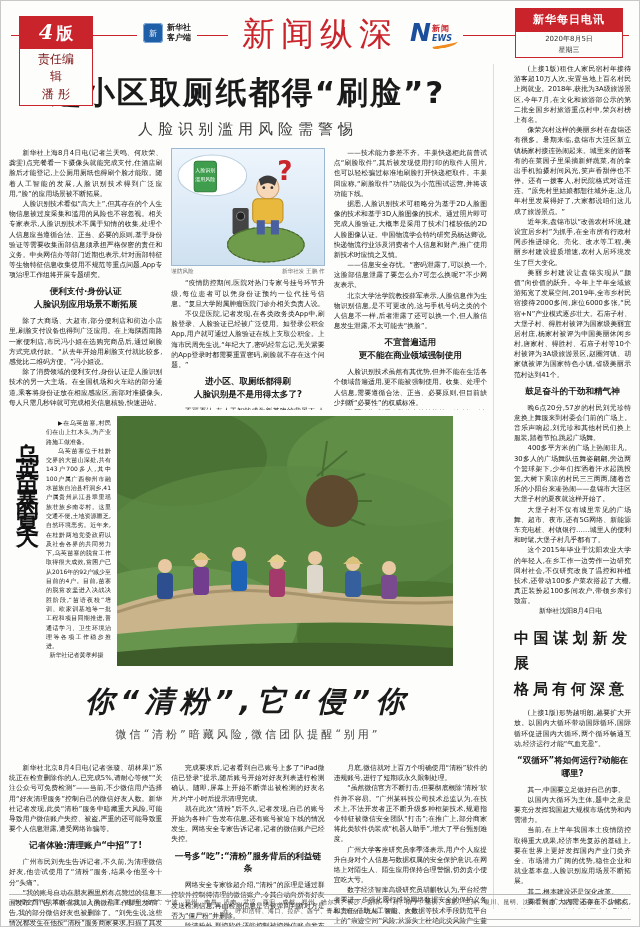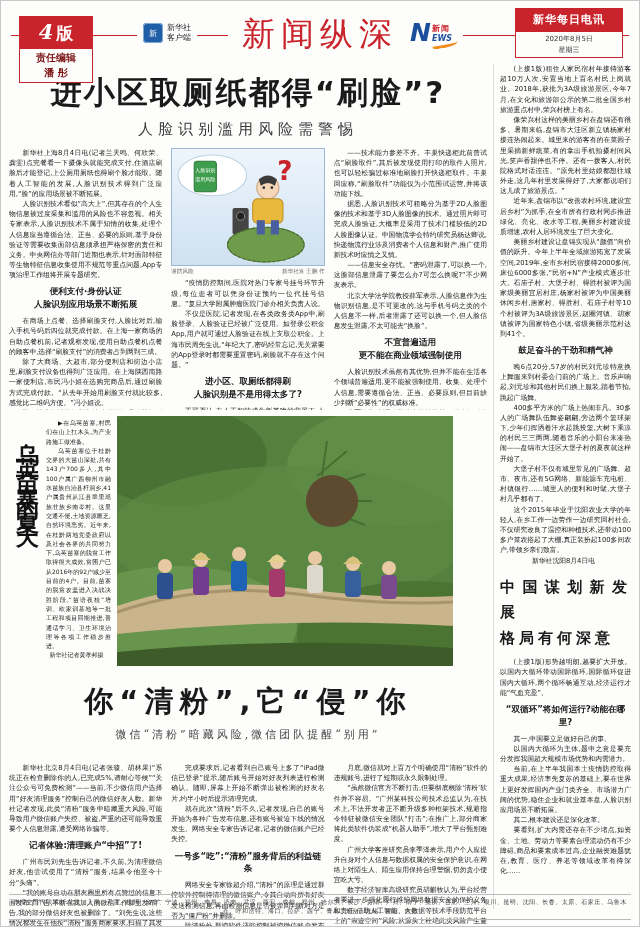--- a/index.html
+++ b/index.html
@@ -4,39 +4,39 @@
 <style>
   html,body{margin:0;padding:0;background:#e9e9e9;}
   .page{width:640px;height:927px;margin:0 auto;background:#fdfdfc;position:relative;
         font-family:"DejaVu Sans",sans-serif;color:#1a1a1a;overflow:hidden;border:1px solid #c8c8c8;box-sizing:border-box;}
   
   header{position:relative;height:52px;margin:7px 8px 0;}
   .hline{position:absolute;left:2px;right:2px;top:27px;border-top:1px solid #c9242b;}
   .pagenum-box{position:absolute;left:10px;top:8px;width:74px;text-align:center;background:#fdfdfc;z-index:2;}
   .pagenum{background:#c9242b;color:#fff;font-size:17px;font-weight:bold;padding:3px 0;font-family:"DejaVu Serif",serif;}
   .pagenum b{font-size:21px;font-style:italic;margin-right:3px;}
-  .editor{border:1px solid #c9242b;color:#7a1313;font-size:10px;line-height:1.45;padding:2px 16px;font-weight:bold;}
+  .editor{border:1px solid #c9242b;color:#7a1313;font-size:12px;line-height:1.45;padding:2px 16px;}
   .app-logo{position:absolute;left:128px;top:15px;display:flex;align-items:center;background:#fdfdfc;z-index:2;padding:0 6px;}
   .app-icon{width:20px;height:20px;background:#1f5fa8;border-radius:4px;color:#fff;font-size:8px;display:flex;align-items:center;justify-content:center;margin-right:4px;box-shadow:0 0 0 1px #7fa8d4 inset;}
-  .app-text{font-size:8px;font-weight:normal;color:#222;line-height:1.25;}
+  .app-text{font-size:8px;font-weight:bold;color:#222;line-height:1.25;}
   .section-title{position:absolute;left:50%;transform:translateX(-50%);top:4px;font-size:33px;font-weight:400;
         color:#c9242b;background:#fdfdfc;padding:0 14px;letter-spacing:6px;z-index:2;font-family:"DejaVu Serif",serif;white-space:nowrap;}
   .news-logo{position:absolute;right:168px;top:12px;background:#fdfdfc;z-index:2;padding:0 5px;display:flex;align-items:flex-start;}
   .news-n{color:#1b4f9c;font-size:25px;font-weight:900;font-style:italic;line-height:1;}
   .news-stack{display:flex;flex-direction:column;margin-left:1px;margin-top:3px;}
   .news-cn{color:#c9242b;font-size:8px;font-weight:bold;letter-spacing:1px;}
   .news-en{color:#1b4f9c;font-size:8px;font-weight:900;font-style:italic;}
   .news-swoosh{width:26px;height:4px;border-bottom:3px solid #f08c1e;border-radius:0 0 100% 40%;margin-top:-2px;transform:rotate(-8deg);}
   .masthead-box{position:absolute;right:8px;top:0;width:108px;text-align:center;background:#fdfdfc;z-index:2;}
   .paper-name{background:#c9242b;color:#fff;font-size:11px;font-weight:bold;letter-spacing:1px;padding:4px 0;}
   .paper-date{border:1px solid #c9242b;font-size:7px;line-height:1.5;padding:2px 0;color:#333;}
   
   main{display:flex;margin:4px 8px 0;}
   .left-zone{width:478px;}
-  aside{width:139px;margin-left:6px;border-left:1px solid #ddd;padding-left:6px;
+  aside{width:139px;margin-left:6px;border-left:1px solid #ddd;padding-left:20px;
         font-size:6.8px;line-height:1.5;text-align:justify;height:845px;overflow:hidden;}
   aside p,.col p,.vcaption p{margin:0;text-indent:2em;}
   p.sig{text-align:center;text-indent:0;padding-right:4px;}
   h4.sub{text-align:center;font-size:8.6px;font-weight:bold;margin:5px 0;line-height:1.5;text-indent:0;}
   
   .face-art h1{font-size:31px;font-weight:900;text-align:center;letter-spacing:2px;margin:8px 0 6px;white-space:nowrap;}
   .deck{font-size:15px;font-weight:400;text-align:center;letter-spacing:5px;color:#3a3a3a;margin:0 0 9px;font-family:"DejaVu Serif",serif;}
   .cols{display:flex;gap:9px;}
   .col{flex:1;font-size:6.8px;line-height:1.5;text-align:justify;overflow:hidden;}
   .face-art .col{height:262px;}
@@ -45,21 +45,21 @@
   .cartoon-cap span{text-indent:0;}
   
   .mid-band{display:flex;margin-top:6px;height:250px;}
   .vert-art{width:102px;display:flex;}
   .vtitle{writing-mode:vertical-rl;font-size:23px;font-weight:bold;font-family:"DejaVu Serif",serif;
           letter-spacing:14px;padding:8px 2px 0 4px;color:#111;}
   .vcaption{flex:1;font-size:6px;line-height:1.55;text-align:justify;overflow:hidden;padding-top:2px;}
   .photo{width:336px;margin-left:6px;margin-right:34px;position:relative;overflow:hidden;background:#4c7a3c;}
   
   .qf-art{margin-top:9px;}
-  .qf-art h1{font-size:29px;font-weight:900;text-align:center;letter-spacing:6px;margin:16px 0 5px;white-space:nowrap;}
+  .qf-art h1{font-size:29px;font-weight:900;text-align:center;letter-spacing:6px;margin:16px 0 5px;white-space:nowrap;font-style:italic;}
   .qf-deck{font-size:11px;text-align:center;letter-spacing:3px;color:#444;margin:0 0 21px;font-family:"DejaVu Serif",serif;}
   .qf-art .col{height:196px;}
   
   .side-head{font-size:15px;font-weight:bold;letter-spacing:4px;line-height:1.7;margin:9px 0 6px;font-family:"DejaVu Serif",serif;}
   
   footer{position:absolute;left:8px;right:8px;bottom:6px;border-top:1px solid #bbb;border-bottom:1px solid #bbb;
          padding:3px 0;font-size:6px;color:#444;text-align:center;letter-spacing:.5px;}
   svg text{font-family:"DejaVu Sans",sans-serif;}
 </style>
 </head>
@@ -105,21 +105,20 @@
     <div class="left-zone">
 
       <article class="face-art">
         <h1>进小区取厕纸都得“刷脸”?</h1>
         <div class="deck">人脸识别滥用风险需警惕</div>
         <div class="cols">
           <div class="col">
               <p>新华社上海8月4日电(记者兰天鸣、何欣荣、龚雯)点完餐看一下摄像头就能完成支付,住酒店刷脸后才能登记,上公厕用厕纸也得刷个脸才能取。随着人工智能的发展,人脸识别技术得到广泛应用,“脸”的应用场景被不断拓展。</p>
               <p>人脸识别技术看似“高大上”,但其存在的个人生物信息被过度采集和滥用的风险也不容忽视。相关专家表示,人脸识别技术不属于知情的收集,处理个人信息应当遵循合法、正当、必要的原则,基于身份验证等需要收集面部信息须承担严格保密的责任和义务。中央网信办等部门近期也表示,针对面部特征等生物特征信息收集使用不规范等重点问题,App专项治理工作组将开展专题研究。</p>
               <h4 class="sub">便利支付·身份认证<br>人脸识别应用场景不断拓展</h4>
-              <p>在商场上点餐、选择刷脸支付,人脸比对后,输入手机号码后四位就完成付款。在上海一家商场的自助点餐机前,记者观察发现,使用自助点餐机点餐的顾客中,选择“刷脸支付”的消费者占到两到三成。</p>
               <p>除了大商场、大超市,部分便利店和街边小店里,刷脸支付设备也得到广泛应用。在上海陕西南路一家便利店,市民冯小姐在选购完商品后,通过刷脸方式完成付款。“从去年开始用刷脸支付就比较多,感觉比二维码方便。”冯小姐说。</p>
               <p>除了消费领域的便利支付,身份认证是人脸识别技术的另一大主场。在全国机场和火车站的部分通道,乘客将身份证放在相应感应区,面部对准摄像头,每人只需几秒钟就可完成相关信息核验,快速进站。</p>
             </div>
           <div class="col">
             <div class="cartoon">
               <svg width="100%" height="100%" viewBox="0 0 150 114" preserveAspectRatio="none">
                 <ellipse cx="40" cy="26" rx="34" ry="20" fill="#ffffff" stroke="#b9cede" stroke-width="1"></ellipse>
                 <rect x="22" y="12" width="22" height="30" rx="3" fill="#3f9e4d" stroke="#2c7a38"></rect>
                 <text x="33" y="23" font-size="5" fill="#fff" text-anchor="middle">人脸识别</text>
                 <text x="33" y="31" font-size="5" fill="#fff" text-anchor="middle">滥用风险</text>

